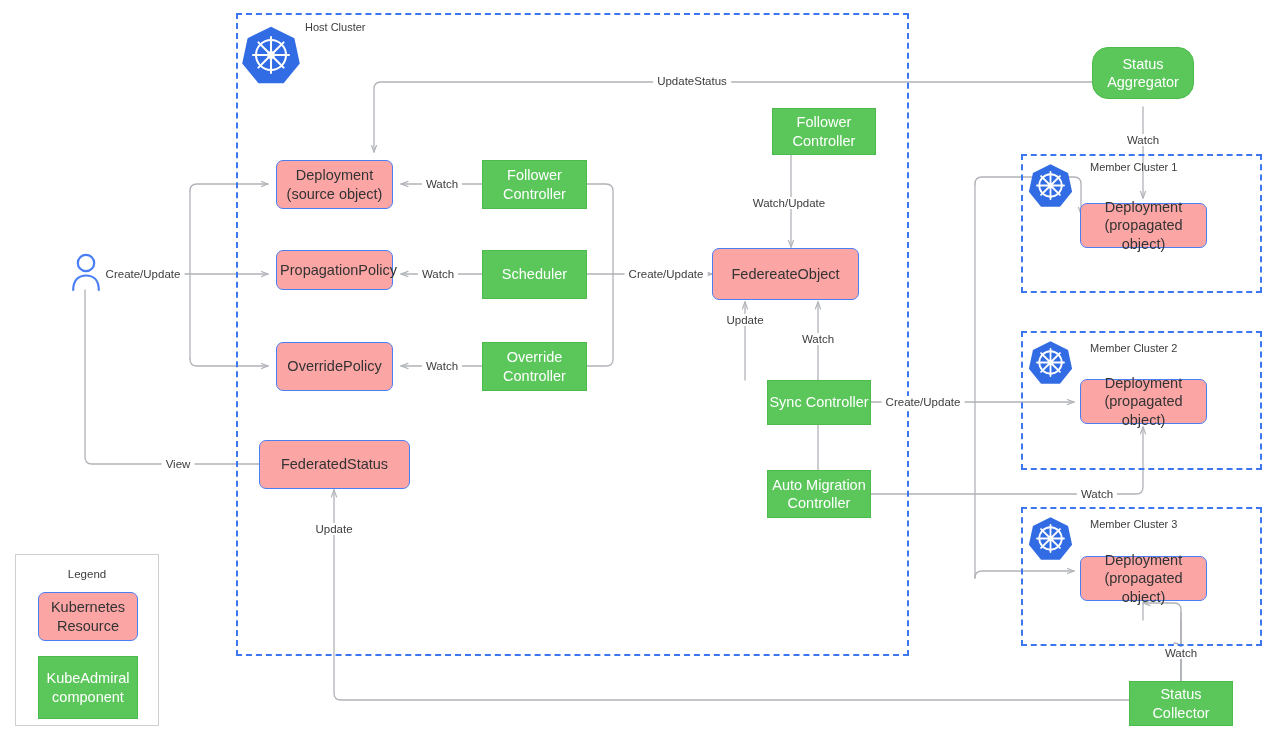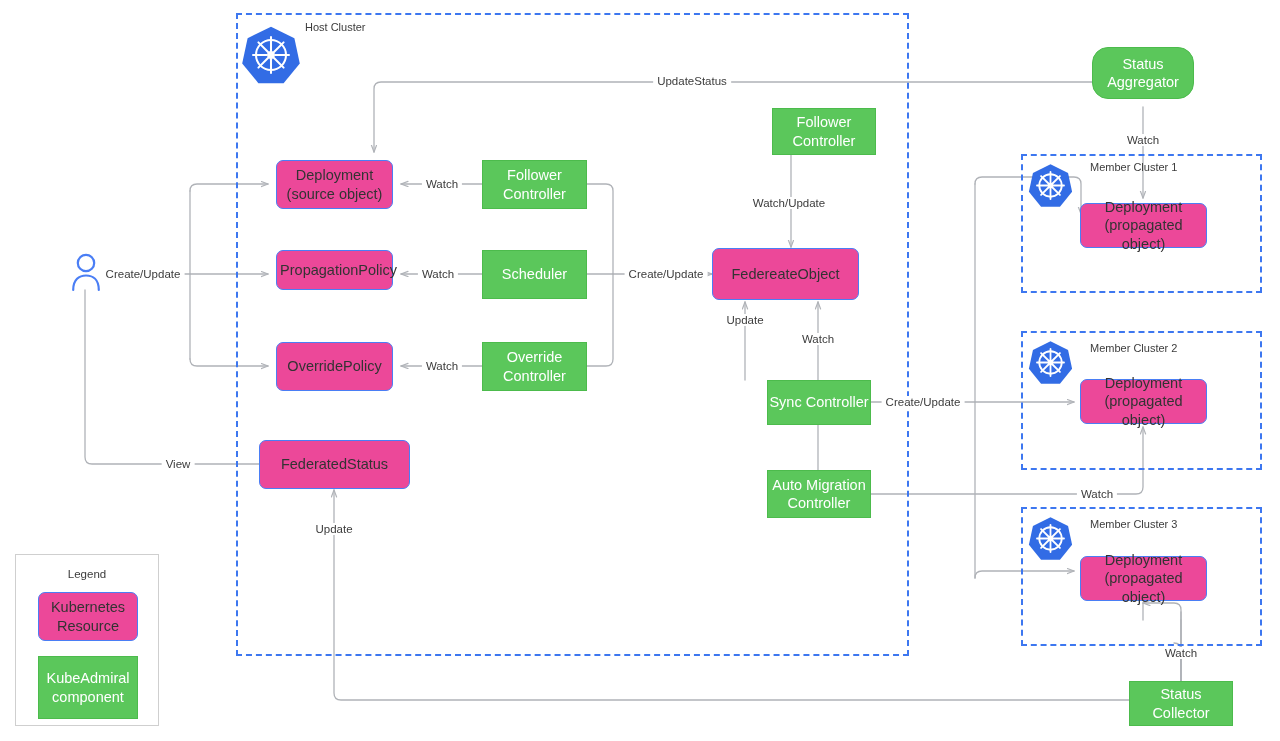--- a/index.html
+++ b/index.html
@@ -1,21 +1,21 @@
 <!DOCTYPE html>
 <html><head>
 <meta charset="utf-8">
 <style>
   html,body{margin:0;padding:0;background:#ffffff;}
   body{width:1280px;height:741px;font-family:"Liberation Sans",sans-serif;overflow:hidden;}
   #stage{position:relative;width:1280px;height:741px;}
   svg#wires{position:absolute;left:0;top:0;width:1280px;height:741px;}
   .node{position:absolute;box-sizing:border-box;display:flex;align-items:center;
         justify-content:center;text-align:center;line-height:1.25;}
-  .k8s-res{background:#ec4899;border:1.6px solid #4a7ef5;border-radius:7px;color:#333333;font-size:14.5px;}
+  .k8s-res{background:#fca5a5;border:1.6px solid #4a7ef5;border-radius:7px;color:#333333;font-size:14.5px;}
   .kа-comp,.ka-comp{background:#5bc75b;border:1px solid #4cbb4c;color:#ffffff;font-size:14.5px;}
   .cluster{position:absolute;box-sizing:border-box;border:2.6px dashed #3d77f0;background:transparent;}
   .cluster-label{position:absolute;font-size:11px;color:#3c3c3c;white-space:nowrap;}
   .legend-box{position:absolute;box-sizing:border-box;border:1px solid #cfcfcf;background:#ffffff;}
   .legend-title{position:absolute;font-size:11.5px;color:#3c3c3c;text-align:center;width:100%;}
   .edge-label{position:absolute;font-size:11.5px;color:#3c3c3c;background:#ffffff;
               padding:0 4px;white-space:nowrap;transform:translate(-50%,-50%);}
   .k8slogo{position:absolute;}
   .usericon{position:absolute;}
 </style>

